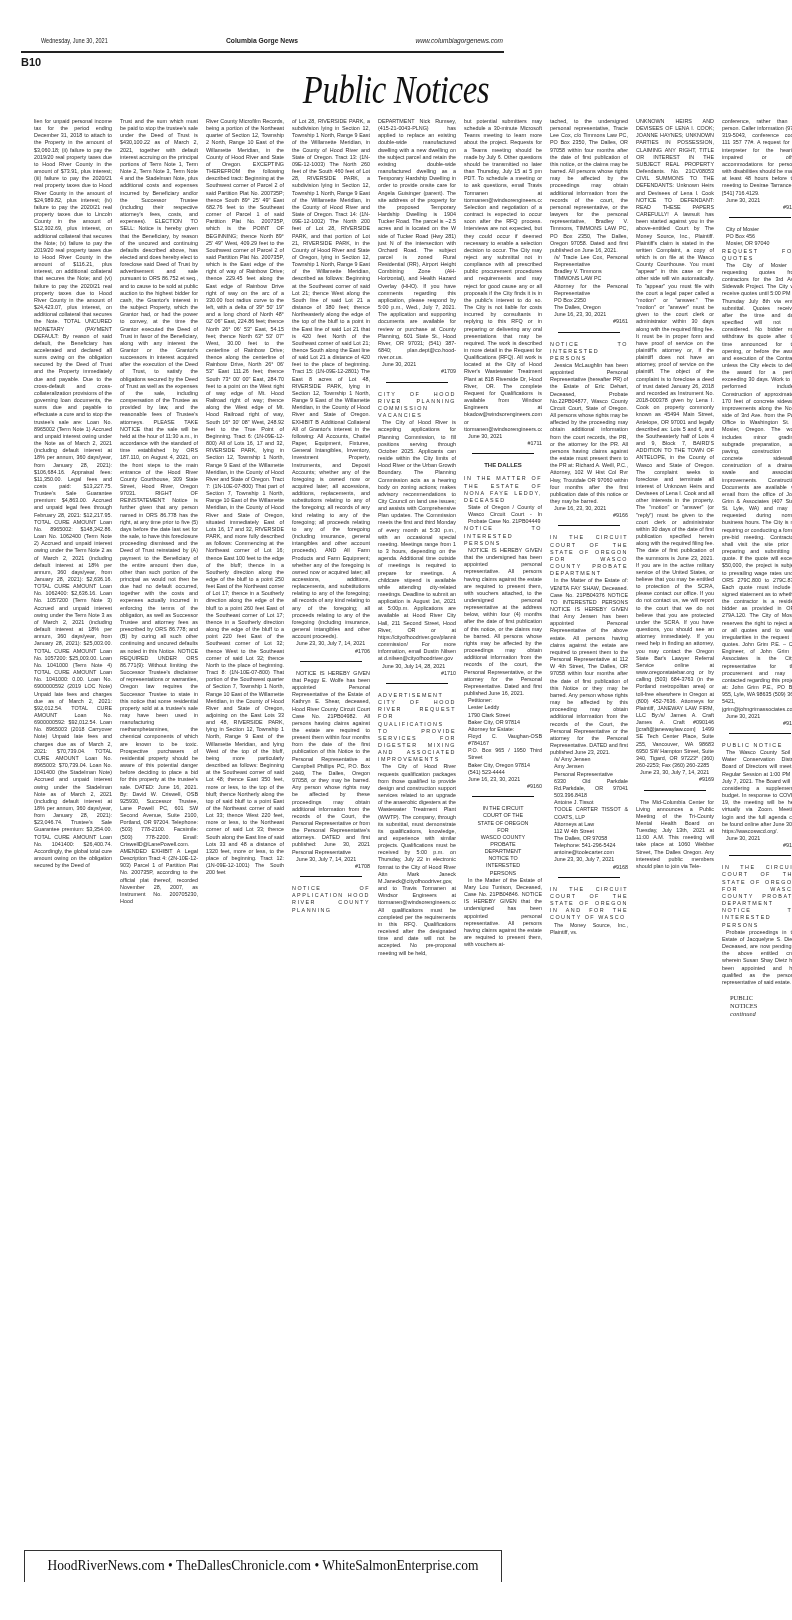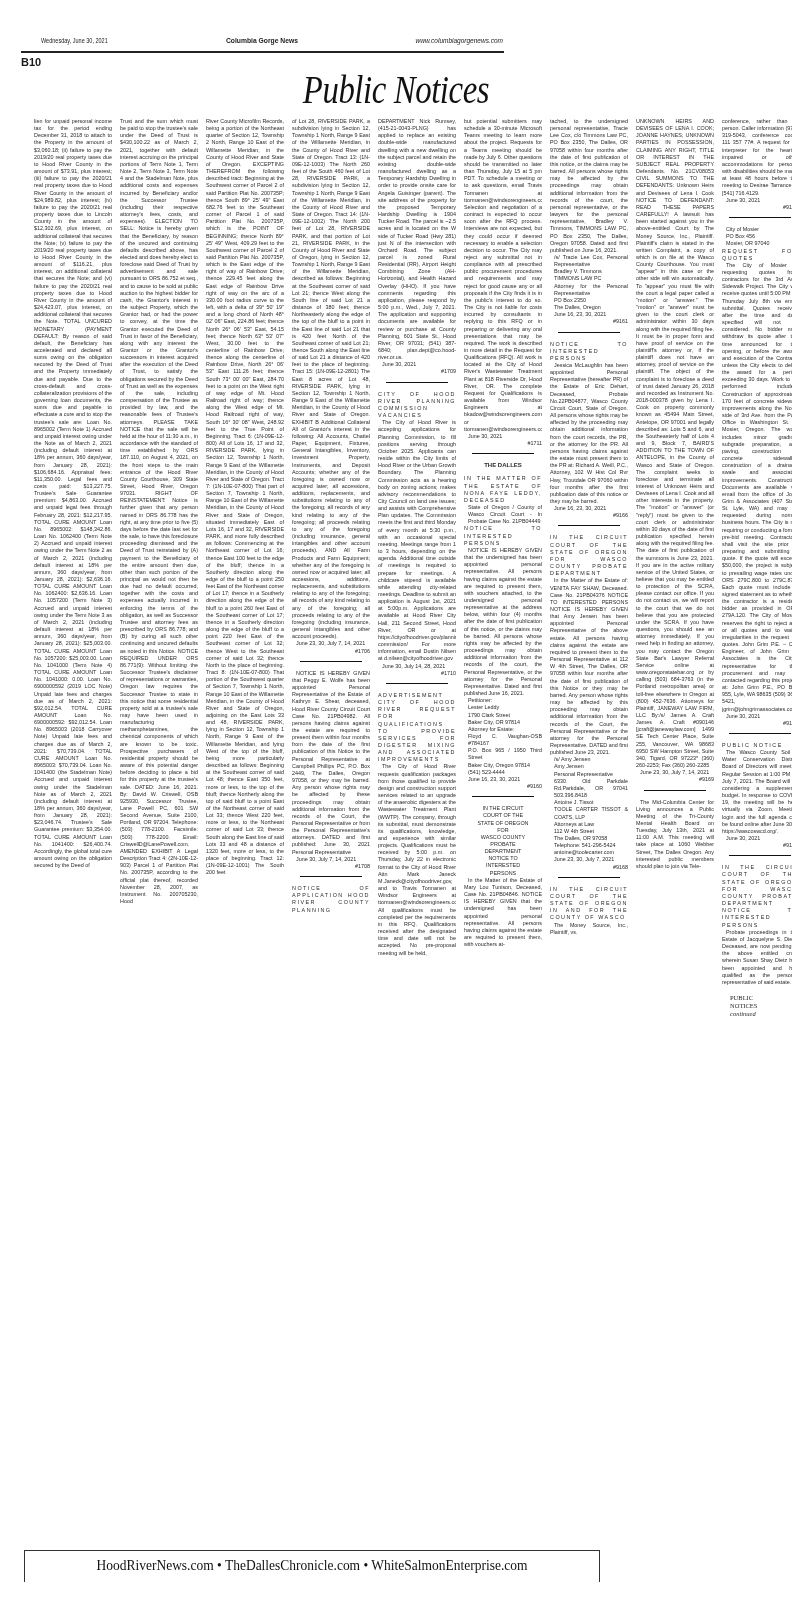--- a/index.html
+++ b/index.html
@@ -22,21 +22,21 @@
   .col p { text-indent: 4px; }
   .notice-id { text-align: right; display: block; }
   .notice-date { text-indent: 4px; display:block; }
   .rule { height: 0; border-top: 1px solid #111; width: 62px; margin: 6px auto 8px auto; }
   .heading { text-transform: uppercase; letter-spacing: 1.5px; display:block; }
   .section-head { display:block; text-align:center; font-weight: bold; font-size: 6px; margin: 4px 0 6px; }
   .center { text-align:center; display:block; }
   .indent { padding-left: 4px; display:block; }
   .continued { margin-top: 8px; padding-left: 8px; font-family: "Liberation Serif", serif; font-size: 6.5px; line-height: 8px; text-align:left; }
 
-  .footer { position: absolute; left: 24px; top: 1550px; width: 576px; height: 32px; border: 0.5px solid #333; border-bottom: none; }
+  .footer { position: absolute; left: 24px; top: 1550px; width: 478px; height: 32px; border: 0.5px solid #333; border-bottom: none; }
   .footer-text { position: absolute; left: 0; right: 0; top: 6px; text-align: center; font-family: "Liberation Serif", serif; font-size: 14.5px; color: #111; transform: scaleX(0.93); white-space: nowrap; }
 </style>
 </head>
 <body>
 
 <div class="header">
   <span class="page-num">B10</span>
   <span class="page-date" style="left:20px;">Wednesday, June 30, 2021</span>
   <span class="paper-name">Columbia Gorge News</span>
   <span class="website">www.columbiagorgenews.com</span>

